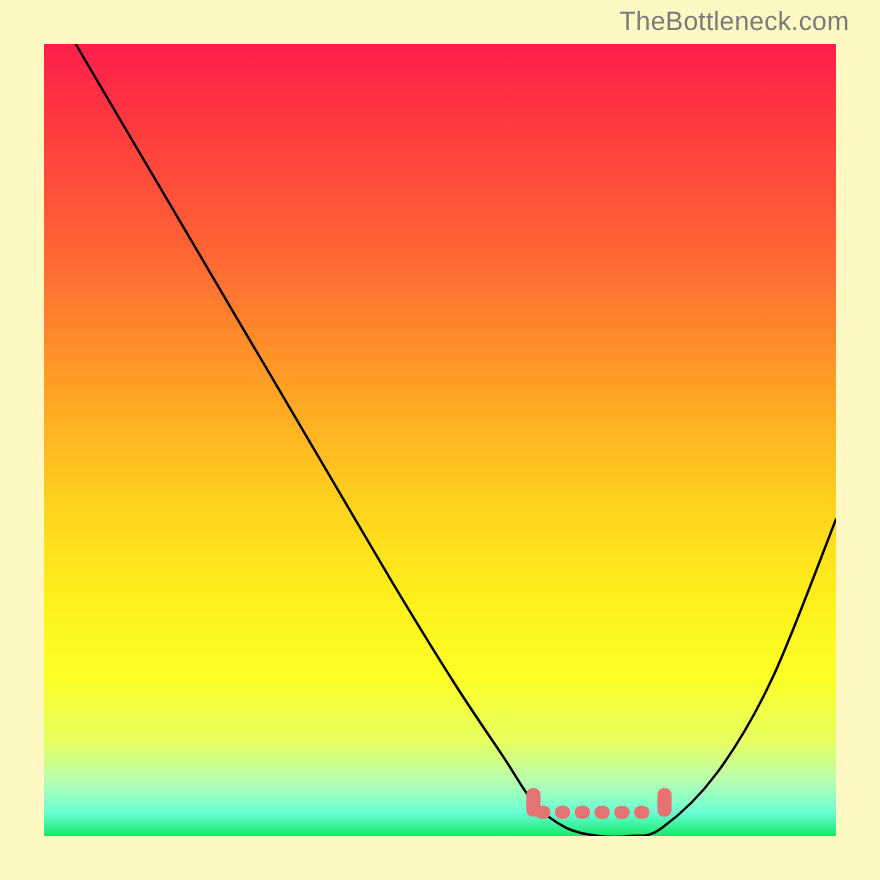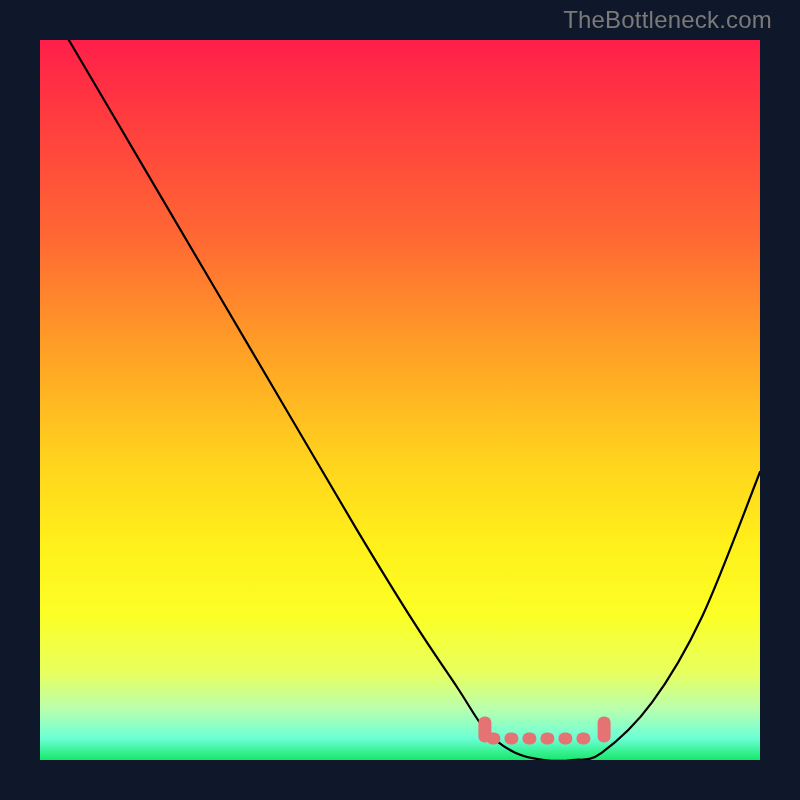--- a/index.html
+++ b/index.html
@@ -8,21 +8,21 @@
     width: 800px;
     height: 800px;
     background: #000;
     overflow: hidden;
     font-family: Arial, Helvetica, sans-serif;
   }
   .frame {
     position: relative;
     width: 800px;
     height: 800px;
-    background: #0f172a;
+    background: #fef9c3;
   }
   
   .watermark {
     position: absolute;
     top: 6px;
     right: 28px;
     color: #7a7a7a;
     font-size: 24px;
     font-weight: 500;
     letter-spacing: 0.2px;

